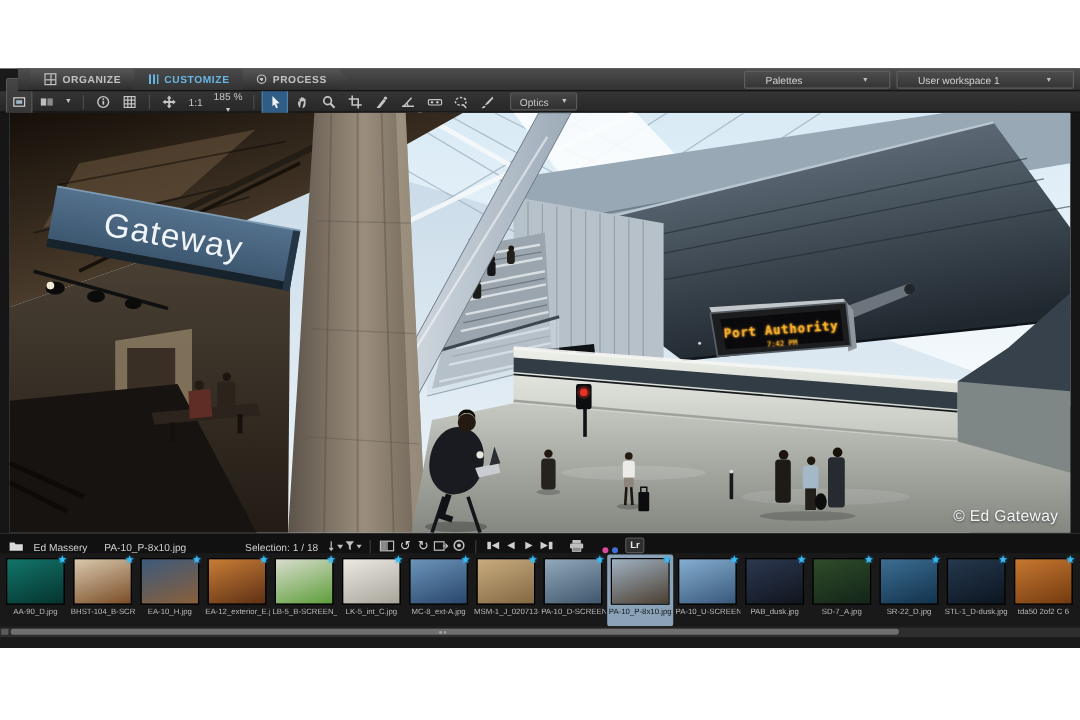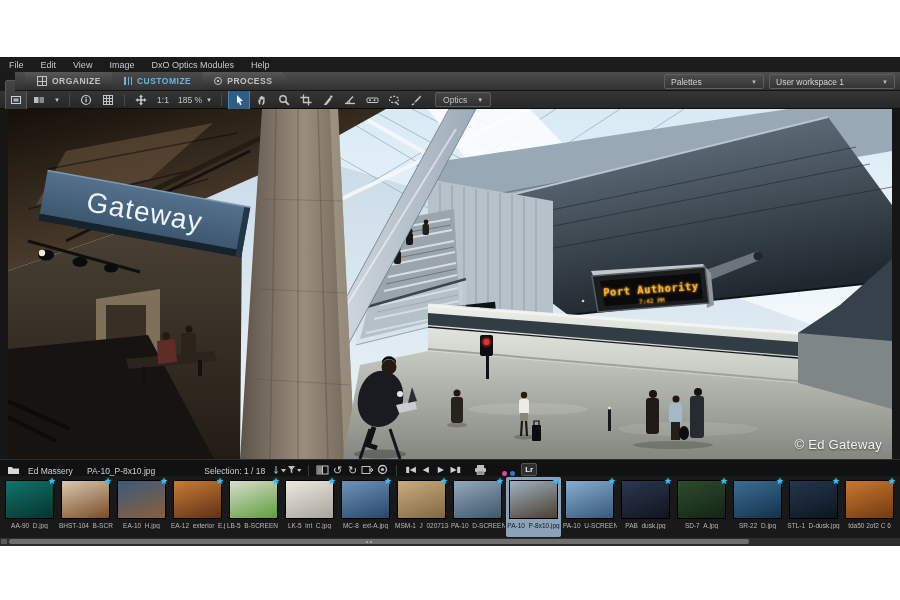--- a/index.html
+++ b/index.html
@@ -23,35 +23,35 @@
   .tabicon{width:8px;height:8px;display:inline-block;}
   .ic-grid{border:1px solid currentColor;
     background:linear-gradient(currentColor,currentColor) 50% 0/1px 100% no-repeat,
                linear-gradient(currentColor,currentColor) 0 50%/100% 1px no-repeat;}
   .ic-sliders{background:repeating-linear-gradient(90deg,currentColor 0 1.5px,transparent 1.5px 3.5px);}
   .ic-gear{border:1.5px solid currentColor;border-radius:50%;width:6px;height:6px;
     background:radial-gradient(currentColor 1.2px,transparent 1.4px) center/100% 100%;}
   .tab-right{position:absolute;right:5px;top:2px;display:flex;gap:5px;}
   .dd{background:linear-gradient(#4c4c4c,#353535);border:1px solid #5e5e5e;border-radius:2px;
       height:13px;font-size:8.5px;color:#d2d2d2;display:flex;align-items:center;
-      justify-content:space-between;padding:0 6px;}
+      justify-content:space-between;padding:0 17px;}
   .dd .arr{font-size:6px;margin-left:12px;color:#bbb;}
   .dd.palettes{width:86px;}
   .dd.workspace{width:112px;}
 
   
   .toolbar{height:17px;background:linear-gradient(#353535,#272727);display:flex;align-items:center;
            padding:0 4px;font-size:8.5px;color:#c5c5c5;border-bottom:1px solid #0d0d0d;}
   .tbtn{height:14px;min-width:16px;display:flex;align-items:center;justify-content:center;
         border-radius:2px;margin:0 1px;padding:12px 2px;}
   .tbtn.boxed{border:1px solid #5a5a5a;background:linear-gradient(#454545,#303030);}
   .tbtn.sel{background:#2f5d86;border:1px solid #4c83ad;}
   .tsep{width:1px;height:12px;background:#4a4a4a;margin:0 5px;}
   .tbtn svg{display:block;}
-  .zoomlbl{display:flex;align-items:center;gap:4px;padding:0 4px;}
+  .zoomlbl{display:flex;align-items:center;gap:4px;padding:0 4px;flex-direction:column;}
   .presets{border:1px solid #5a5a5a;background:linear-gradient(#454545,#303030);border-radius:2px;
            height:13px;display:flex;align-items:center;gap:10px;padding:0 7px;margin-left:8px;}
 
   
   .viewer{height:350px;background:#161616;position:relative;}
   svg.photo{position:absolute;left:8px;top:0;width:884px;height:350px;}
   .credit{position:absolute;right:18px;bottom:7px;color:#f2f4f6;font-size:13px;
           text-shadow:0 1px 2px rgba(0,0,0,.55);letter-spacing:.3px;}
 
   
@@ -84,28 +84,20 @@
   .hgrip{position:absolute;left:366px;top:2.5px;width:8px;height:2px;
          background:repeating-linear-gradient(90deg,#a5a5a5 0 2px,transparent 2px 4px);}
   .hbox{position:absolute;left:1px;top:1px;width:6px;height:5px;background:#5a5a5a;}
 </style>
 </head>
 <body>
 
 <div class="screen">
   <div class="window">
 
-    <div class="menubar">
-      <span>File</span>
-      <span>Edit</span>
-      <span>View</span>
-      <span>Image</span>
-      <span>DxO Optics Modules</span>
-      <span>Help</span>
-    </div>
 
     <div class="tabbar">
       <div class="tab">
         <span class="tabicon ic-grid"></span>
         <span>ORGANIZE</span>
       </div>
       <div class="tab active">
         <span class="tabicon ic-sliders"></span>
         <span>CUSTOMIZE</span>
       </div>

